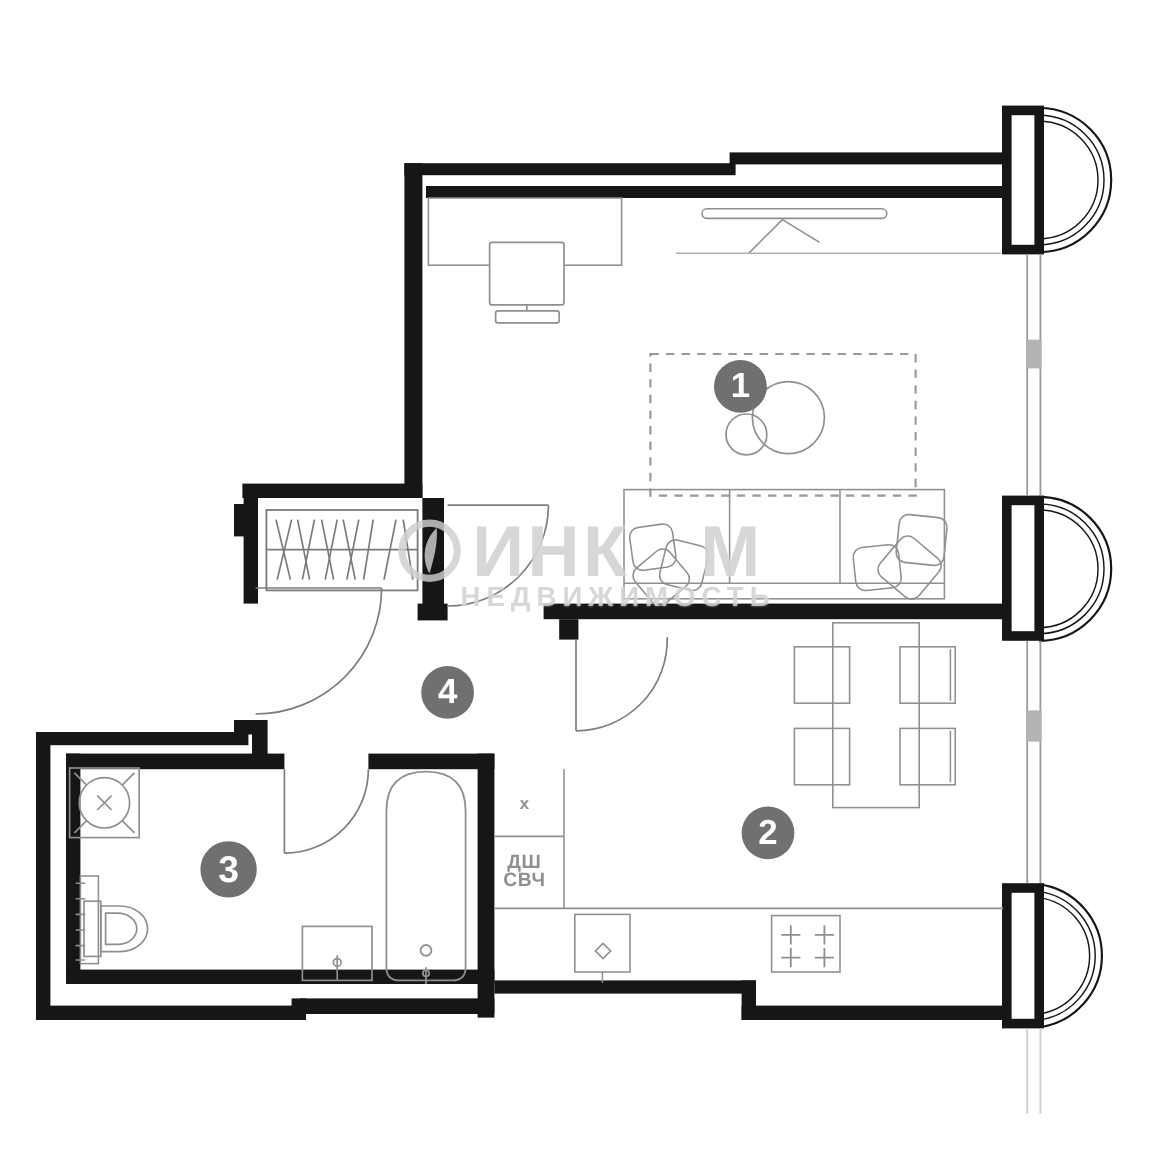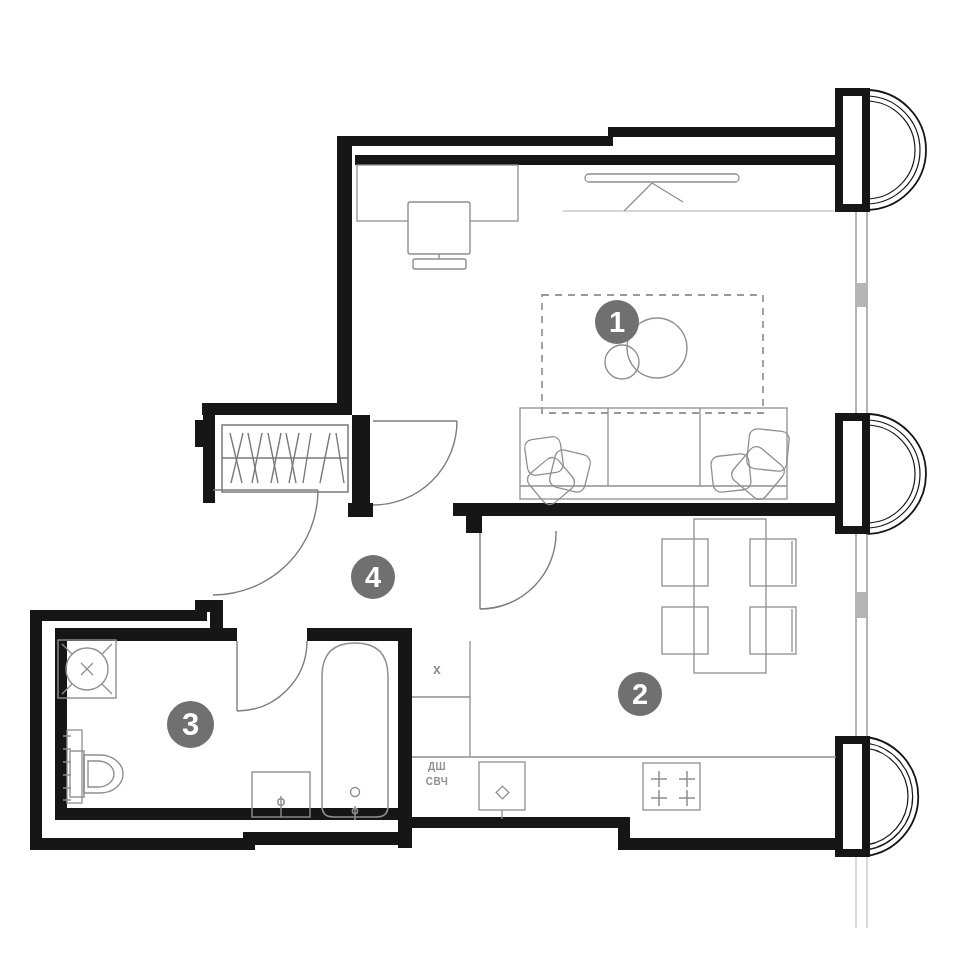--- a/index.html
+++ b/index.html
@@ -7,21 +7,21 @@
   .plan{position:relative;width:960px;height:960px;background:#fff;}
   .plan svg{position:absolute;left:0;top:0;}
 
   .badge{position:absolute;width:44px;height:44px;border-radius:50%;background:#707070;
          color:#fff;display:flex;align-items:center;justify-content:center;
          font-size:29px;font-weight:bold;z-index:30;}
   .badge.big{width:47px;height:47px;font-size:31px;}
 
   .closet-label{position:absolute;color:#8f8f8f;font-weight:600;text-align:center;z-index:20;}
   .closet-x{left:417px;top:661px;width:40px;font-size:14px;}
-  .closet-appl{left:407px;top:711px;width:60px;font-size:10px;line-height:15px;letter-spacing:.5px;margin-top:48px;}
+  .closet-appl{left:407px;top:711px;width:60px;font-size:16px;line-height:15px;letter-spacing:.5px;}
 
   .watermark{position:absolute;left:330px;top:430px;width:370px;text-align:center;z-index:25;
              color:rgba(206,206,206,0.82);pointer-events:none;
              text-shadow:0 0 2px rgba(255,255,255,0.55);}
   .wm-line1{font-size:60px;font-weight:800;letter-spacing:3px;line-height:60px;white-space:nowrap;}
   .wm-logo{display:inline-block;width:56px;height:56px;vertical-align:-8px;margin:0 1px;}
   .wm-line2{font-size:23px;font-weight:700;letter-spacing:5px;margin-top:-6px;white-space:nowrap;}
 </style>
 </head>
 <body>
@@ -245,14 +245,21 @@
 <div class="badge" style="left:618px;top:672px;">2</div>
 <div class="badge big" style="left:167px;top:701px;">3</div>
 <div class="badge" style="left:351px;top:555px;">4</div>
 
 <div class="closet-label closet-x">х</div>
 <div class="closet-label closet-appl">
   <div>ДШ</div>
   <div>СВЧ</div>
 </div>
 
-
+<div class="watermark">
+  <div class="wm-line1"><span>ИНК</span><span class="wm-logo"><svg width="56" height="56" viewBox="0 0 56 56">
+            <circle cx="28" cy="29" r="23" fill="none" stroke="currentColor" stroke-width="6"></circle>
+            <path d="M34,10 C23,20 21,36 28,48 C31,37 35,24 34,10 Z" fill="currentColor"></path>
+          </svg></span><span>М</span></div>
+  <div class="wm-line2">НЕДВИЖИМОСТЬ</div>
 </div>
 
+</div>
+
 </body></html>

